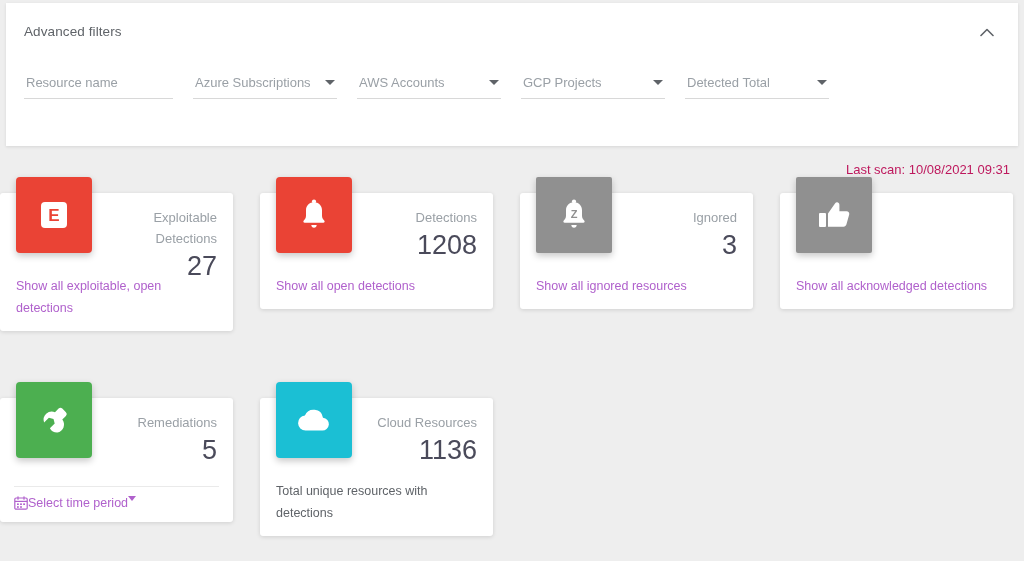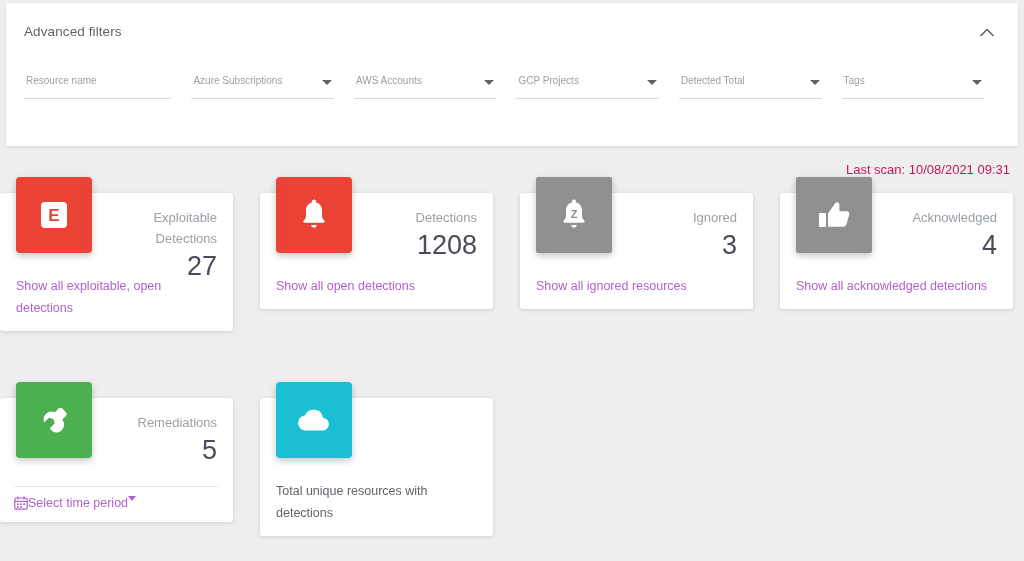--- a/index.html
+++ b/index.html
@@ -68,21 +68,21 @@
     border-bottom: 1px solid #d8d8d8;
     margin-right: 20px;
     box-sizing: border-box;
   }
   .filter-field.w-text { width: 149px; }
   .filter-field.w-sel  { width: 144px; }
   .filter-field .fld-label {
     position: absolute;
     left: 2px;
     top: 8px;
-    font-size: 10px;
+    font-size: 13px;
     color: #9aa0a6;
     white-space: nowrap;
   }
   .filter-field .caret {
     position: absolute;
     right: 2px;
     top: 13px;
     width: 0; height: 0;
     border-left: 5px solid transparent;
     border-right: 5px solid transparent;
@@ -244,24 +244,20 @@
     <div class="filter-field w-sel">
       <span class="fld-label">GCP Projects</span>
       <span class="caret"></span>
     </div>
 
     <div class="filter-field w-sel">
       <span class="fld-label">Detected Total</span>
       <span class="caret"></span>
     </div>
 
-    <div class="filter-field w-sel">
-      <span class="fld-label">Tags</span>
-      <span class="caret"></span>
-    </div>
 
   </div>
 </div>
 
 <div class="last-scan">Last scan: 10/08/2021 09:31</div>
 
 <div class="cards">
 
   <div class="card-row">
 
@@ -322,24 +318,20 @@
     </div>
 
     <div class="card c3">
       <div class="card-top">
         <div class="icon-tile" style="background:#909090; border-radius:2px;">
           <svg width="36" height="34" viewBox="0 0 36 34">
             <rect x="3" y="15" width="7" height="14" rx="1" fill="#ffffff"></rect>
             <path d="M12 15.5 L19 5.5 c1.4-2 4.4-1.2 4.4 1.3 v6.4 h7.2 c1.8 0 3.1 1.7 2.6 3.4
                      l-2.8 10 c-.35 1.25-1.5 2.1-2.8 2.1 H12 z" fill="#ffffff"></path>
           </svg>
-        </div>
-        <div class="card-metric">
-          <div class="metric-label">Acknowledged</div>
-          <div class="metric-value">4</div>
         </div>
       </div>
       <div class="card-footer">
         <span class="card-link">Show all acknowledged detections</span>
       </div>
     </div>
 
   </div>
 
   <div class="card-row">
@@ -379,20 +371,24 @@
     </div>
 
     <div class="card c1">
       <div class="card-top">
         <div class="icon-tile" style="background:#1bbfd4;">
           <svg width="38" height="28" viewBox="0 0 38 28">
             <path d="M10.5 24.5 a7.5 7.5 0 0 1-.6-14.97 a9.5 9.5 0 0 1 18.1 2.1
                      a6.4 6.4 0 0 1-1.1 12.87 z" fill="#ffffff"></path>
           </svg>
         </div>
+        <div class="card-metric">
+          <div class="metric-label">Cloud Resources</div>
+          <div class="metric-value">1136</div>
+        </div>
       </div>
       <div class="card-footer">
         <span class="card-note">Total unique resources with detections</span>
       </div>
     </div>
 
   </div>
 
 </div>
 

